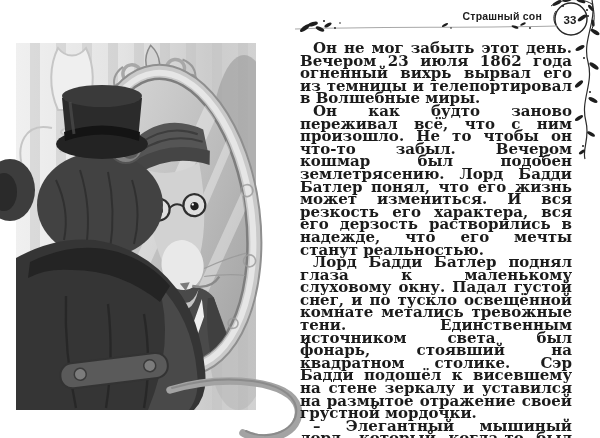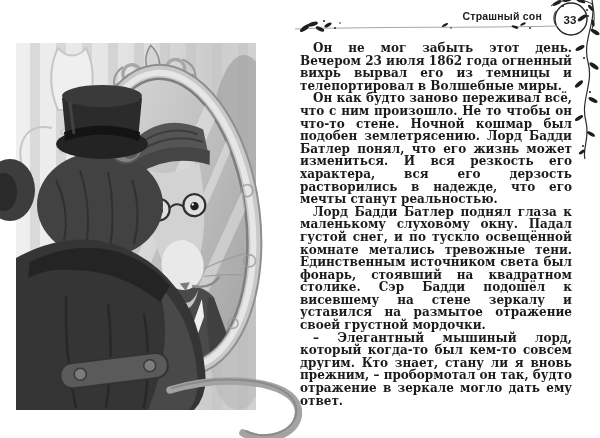--- a/index.html
+++ b/index.html
@@ -11,21 +11,21 @@
         color:#1c1c1c;letter-spacing:.2px;}
   .page-number{position:absolute;top:4px;left:553px;width:34px;height:31px;
         display:flex;align-items:center;justify-content:center;
         font-family:"Liberation Sans",sans-serif;font-weight:700;font-size:11.5px;color:#1c1c1c;}
   .wreath-svg{position:absolute;top:-2px;left:545px;width:52px;height:46px;}
   .top-rule-svg{position:absolute;top:16px;left:293px;width:266px;height:26px;}
   .side-vine-svg{position:absolute;top:0px;left:570px;width:30px;height:160px;}
   
   .text-column{position:absolute;top:42px;left:300px;width:272px;color:#1b1b1b;}
   .text-column p{margin:0;text-indent:13px;text-align:justify;
-        font-weight:700;font-size:12px;line-height:12.6px;
+        font-weight:700;font-size:15px;line-height:12.6px;
         font-family:"DejaVu Serif",serif;}
   
   .illustration{position:absolute;top:40px;left:0px;width:302px;height:398px;}
 </style>
 </head>
 <body>
 
 <div class="page">
 
   <div class="running-title">Страшный сон</div>
@@ -240,18 +240,18 @@
     </g>
 
     <g fill="none" stroke-linecap="round">
       <path d="M170 350 C225 334 292 340 298 368 C303 393 268 406 243 393" stroke="#a3a3a3" stroke-width="7.5"></path>
       <path d="M172 348 C226 332 290 339 296 367 C300 390 268 402 246 391" stroke="#8b8b8b" stroke-width="2"></path>
     </g>
   </svg>
 
   <div class="text-column">
     <p>Он не мог забыть этот день. Вечером 23 июля 1862 года огненный вихрь вырвал его из темницы и телепортировал в Волшебные миры.</p>
-    <p>Он как будто заново переживал всё, что с ним произошло. Не то чтобы он что-то стене. Ночной кошмар был подобен землетрясению. Лорд Бадди Батлер понял, что его жизнь может измениться. И вся резкость его характера, вся его дерзость растворились в надежде, что его мечты станут реальностью.</p>
+    <p>Он как будто заново переживал всё, что с ним произошло. Не то чтобы он что-то забыл. Вечером кошмар был подобен землетрясению. Лорд Бадди Батлер понял, что его жизнь может измениться. И вся резкость его характера, вся его дерзость растворились в надежде, что его мечты станут реальностью.</p>
     <p>Лорд Бадди Батлер поднял глаза к маленькому слуховому окну. Падал густой снег, и по тускло освещённой комнате метались тревожные тени. Единственным источником света был фонарь, стоявший на квадратном столике. Сэр Бадди подошёл к висевшему на стене зеркалу и уставился на размытое отражение своей грустной мордочки.</p>
     <p>– Элегантный мышиный лорд, который когда-то был кем-то совсем другим. Кто знает, стану ли я вновь прежним, – пробормотал он так, будто отражение в зеркале могло дать ему ответ.</p>
   </div>
 
 </div>
 
 </body></html>

